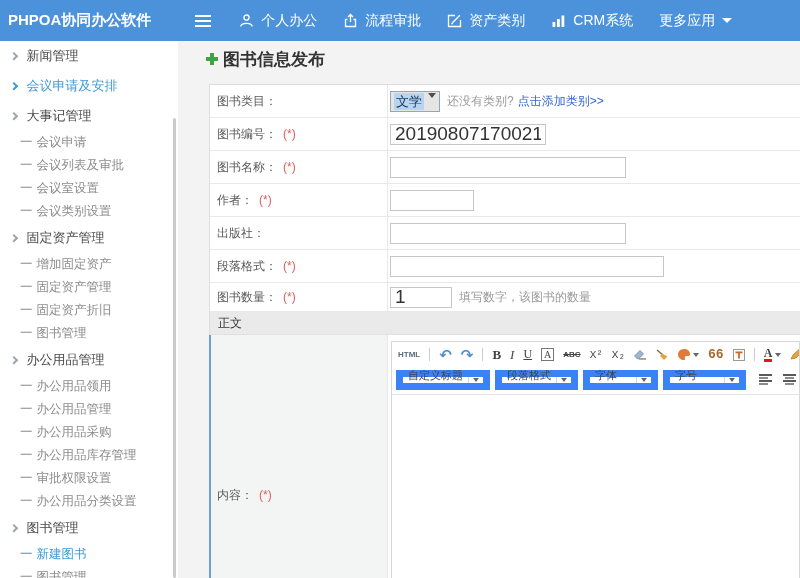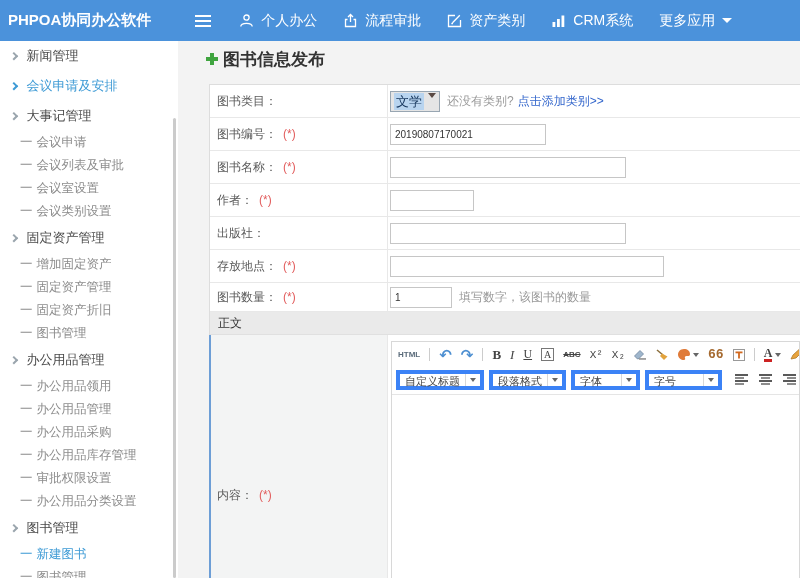--- a/index.html
+++ b/index.html
@@ -34,21 +34,21 @@
   linear-gradient(#3fa43f,#3fa43f) 50% 50%/12px 4px no-repeat,
   linear-gradient(#3fa43f,#3fa43f) 50% 50%/4px 12px no-repeat}
 .page-title b{font-size:17px;color:#333}
 .form{margin:15px 0 0 31px;background:#fff;border:1px solid #ddd;border-right:none;width:591px}
 .row{display:flex;border-bottom:1px solid #e8e8e8}
 .h33{height:33px}.h29{height:29px}
 .f-label{width:178px;flex:none;border-right:1px solid #e8e8e8;display:flex;align-items:center;gap:6px;
   padding-left:7px;font-size:12px;color:#5a5a5a}
 .req{color:#e25d5d}
 .f-val{flex:1;display:flex;align-items:center;padding-left:2px;font-size:12px;color:#444;min-width:0}
-input.txt{height:21px;border:1px solid #c6c6c6;font-size:10px;padding:0 4px;color:#333;background:#fff;font-family:inherit}
+input.txt{height:21px;border:1px solid #c6c6c6;font-size:19px;padding:0 4px;color:#333;background:#fff;font-family:inherit}
 .w-no{width:156px}.w-name{width:236px}.w-author{width:84px}.w-pub{width:236px}.w-loc{width:274px}.w-qty{width:62px}
 .hint{color:#999;margin-left:7px;white-space:nowrap}
 .link{color:#3366cc;margin-left:4px;cursor:pointer;white-space:nowrap}
 .cat-box{display:inline-flex;border:1px solid #98a6b2;height:21px;padding:1px 3px;background:#e5e5e5;cursor:pointer}
 .cat-val{background:#b8d4ef;color:#16365c;font-size:13px;padding:0 2px}
 .cat-caret{width:0;height:0;border-left:4px solid transparent;border-right:4px solid transparent;border-top:5px solid #5a4a44;margin-left:4px}
 .sec-row{height:23px;background:#eaeaea;display:flex;align-items:center;padding-left:8px;
   font-size:12px;color:#333;border-bottom:1px solid #e0e0e0}
 
 .row-content{height:320px;position:relative;border-bottom:none}
@@ -64,21 +64,21 @@
 .t-ur{font-size:15px;color:#4d8fd1;font-weight:bold;line-height:15px}
 .t-b{font-family:"Liberation Serif",serif;font-weight:bold;font-size:13px}
 .t-i{font-family:"Liberation Serif",serif;font-style:italic;font-size:13px}
 .t-u{font-family:"Liberation Serif",serif;font-size:12px;text-decoration:underline}
 .t-abox{font-family:"Liberation Serif",serif;font-size:10px;border:1px solid #777;padding:0 2px;line-height:11px}
 .t-abc{font-size:8px;font-weight:bold;text-decoration:line-through}
 .t-sup,.t-sub{font-family:Liberation Mono, monospace;font-size:11px}
 .t-quote{font-family:Liberation Mono, monospace;font-weight:bold;font-size:13px;color:#a5692f}
 .fc-a{font-family:"Liberation Serif",serif;font-size:12px;font-weight:bold;border-bottom:3px solid #cc2222;line-height:12px}
 .caret-s{width:0;height:0;border-left:3px solid transparent;border-right:3px solid transparent;border-top:4px solid #666;margin-left:3px}
-.dd{display:inline-flex;align-items:flex-start;border:4px solid #3b82f6;height:20px;background:#fff;cursor:pointer;flex:none}
+.dd{display:inline-flex;align-items:flex-end;border:7px solid #3b82f6;height:20px;background:#fff;cursor:pointer;flex:none}
 .dd-t{font-size:11px;color:#444;padding:0 5px;white-space:nowrap}
 .dd3 .dd-t{width:46px}.dd4 .dd-t{width:54px}
 .dd-c{width:15px;align-self:stretch;border-left:1px solid #d8d8d8;display:flex;align-items:center;justify-content:center}
 .ali{width:13px;height:11px;flex:none;cursor:pointer}
 .ali-l{background:linear-gradient(#5a5a5a,#5a5a5a) 0 0/13px 2px no-repeat,linear-gradient(#8c8c8c,#8c8c8c) 0 3px/9px 2px no-repeat,linear-gradient(#5a5a5a,#5a5a5a) 0 6px/13px 2px no-repeat,linear-gradient(#8c8c8c,#8c8c8c) 0 9px/9px 2px no-repeat}
 .ali-c{background:linear-gradient(#5a5a5a,#5a5a5a) 0 0/13px 2px no-repeat,linear-gradient(#8c8c8c,#8c8c8c) 2px 3px/9px 2px no-repeat,linear-gradient(#5a5a5a,#5a5a5a) 0 6px/13px 2px no-repeat,linear-gradient(#8c8c8c,#8c8c8c) 2px 9px/9px 2px no-repeat}
 .ali-r{background:linear-gradient(#5a5a5a,#5a5a5a) 0 0/13px 2px no-repeat,linear-gradient(#8c8c8c,#8c8c8c) 4px 3px/9px 2px no-repeat,linear-gradient(#5a5a5a,#5a5a5a) 0 6px/13px 2px no-repeat,linear-gradient(#8c8c8c,#8c8c8c) 4px 9px/9px 2px no-repeat}
 .ali-j{background:linear-gradient(#5a5a5a,#5a5a5a) 0 0/13px 2px no-repeat,linear-gradient(#8c8c8c,#8c8c8c) 0 3px/13px 2px no-repeat,linear-gradient(#5a5a5a,#5a5a5a) 0 6px/13px 2px no-repeat,linear-gradient(#8c8c8c,#8c8c8c) 0 9px/13px 2px no-repeat}
 .g2{margin-left:8px;display:flex;align-items:center;gap:11px}
 .ed-body{height:253px;border-top:1px solid #e5e5e5;margin-top:2px;background:#fff;cursor:text}
@@ -282,21 +282,21 @@
       <div class="f-label">
           <span>出版社：</span>
         </div>
       <div class="f-val">
           <input class="txt w-pub" style="">
         </div>
     </div>
 
     <div class="row h33">
       <div class="f-label">
-          <span>存放地点：</span>
+          <span>段落格式：</span>
           <span class="req">(*)</span>
         </div>
       <div class="f-val">
           <input class="txt w-loc" style="">
         </div>
     </div>
 
     <div class="row h29">
       <div class="f-label">
           <span>图书数量：</span>

